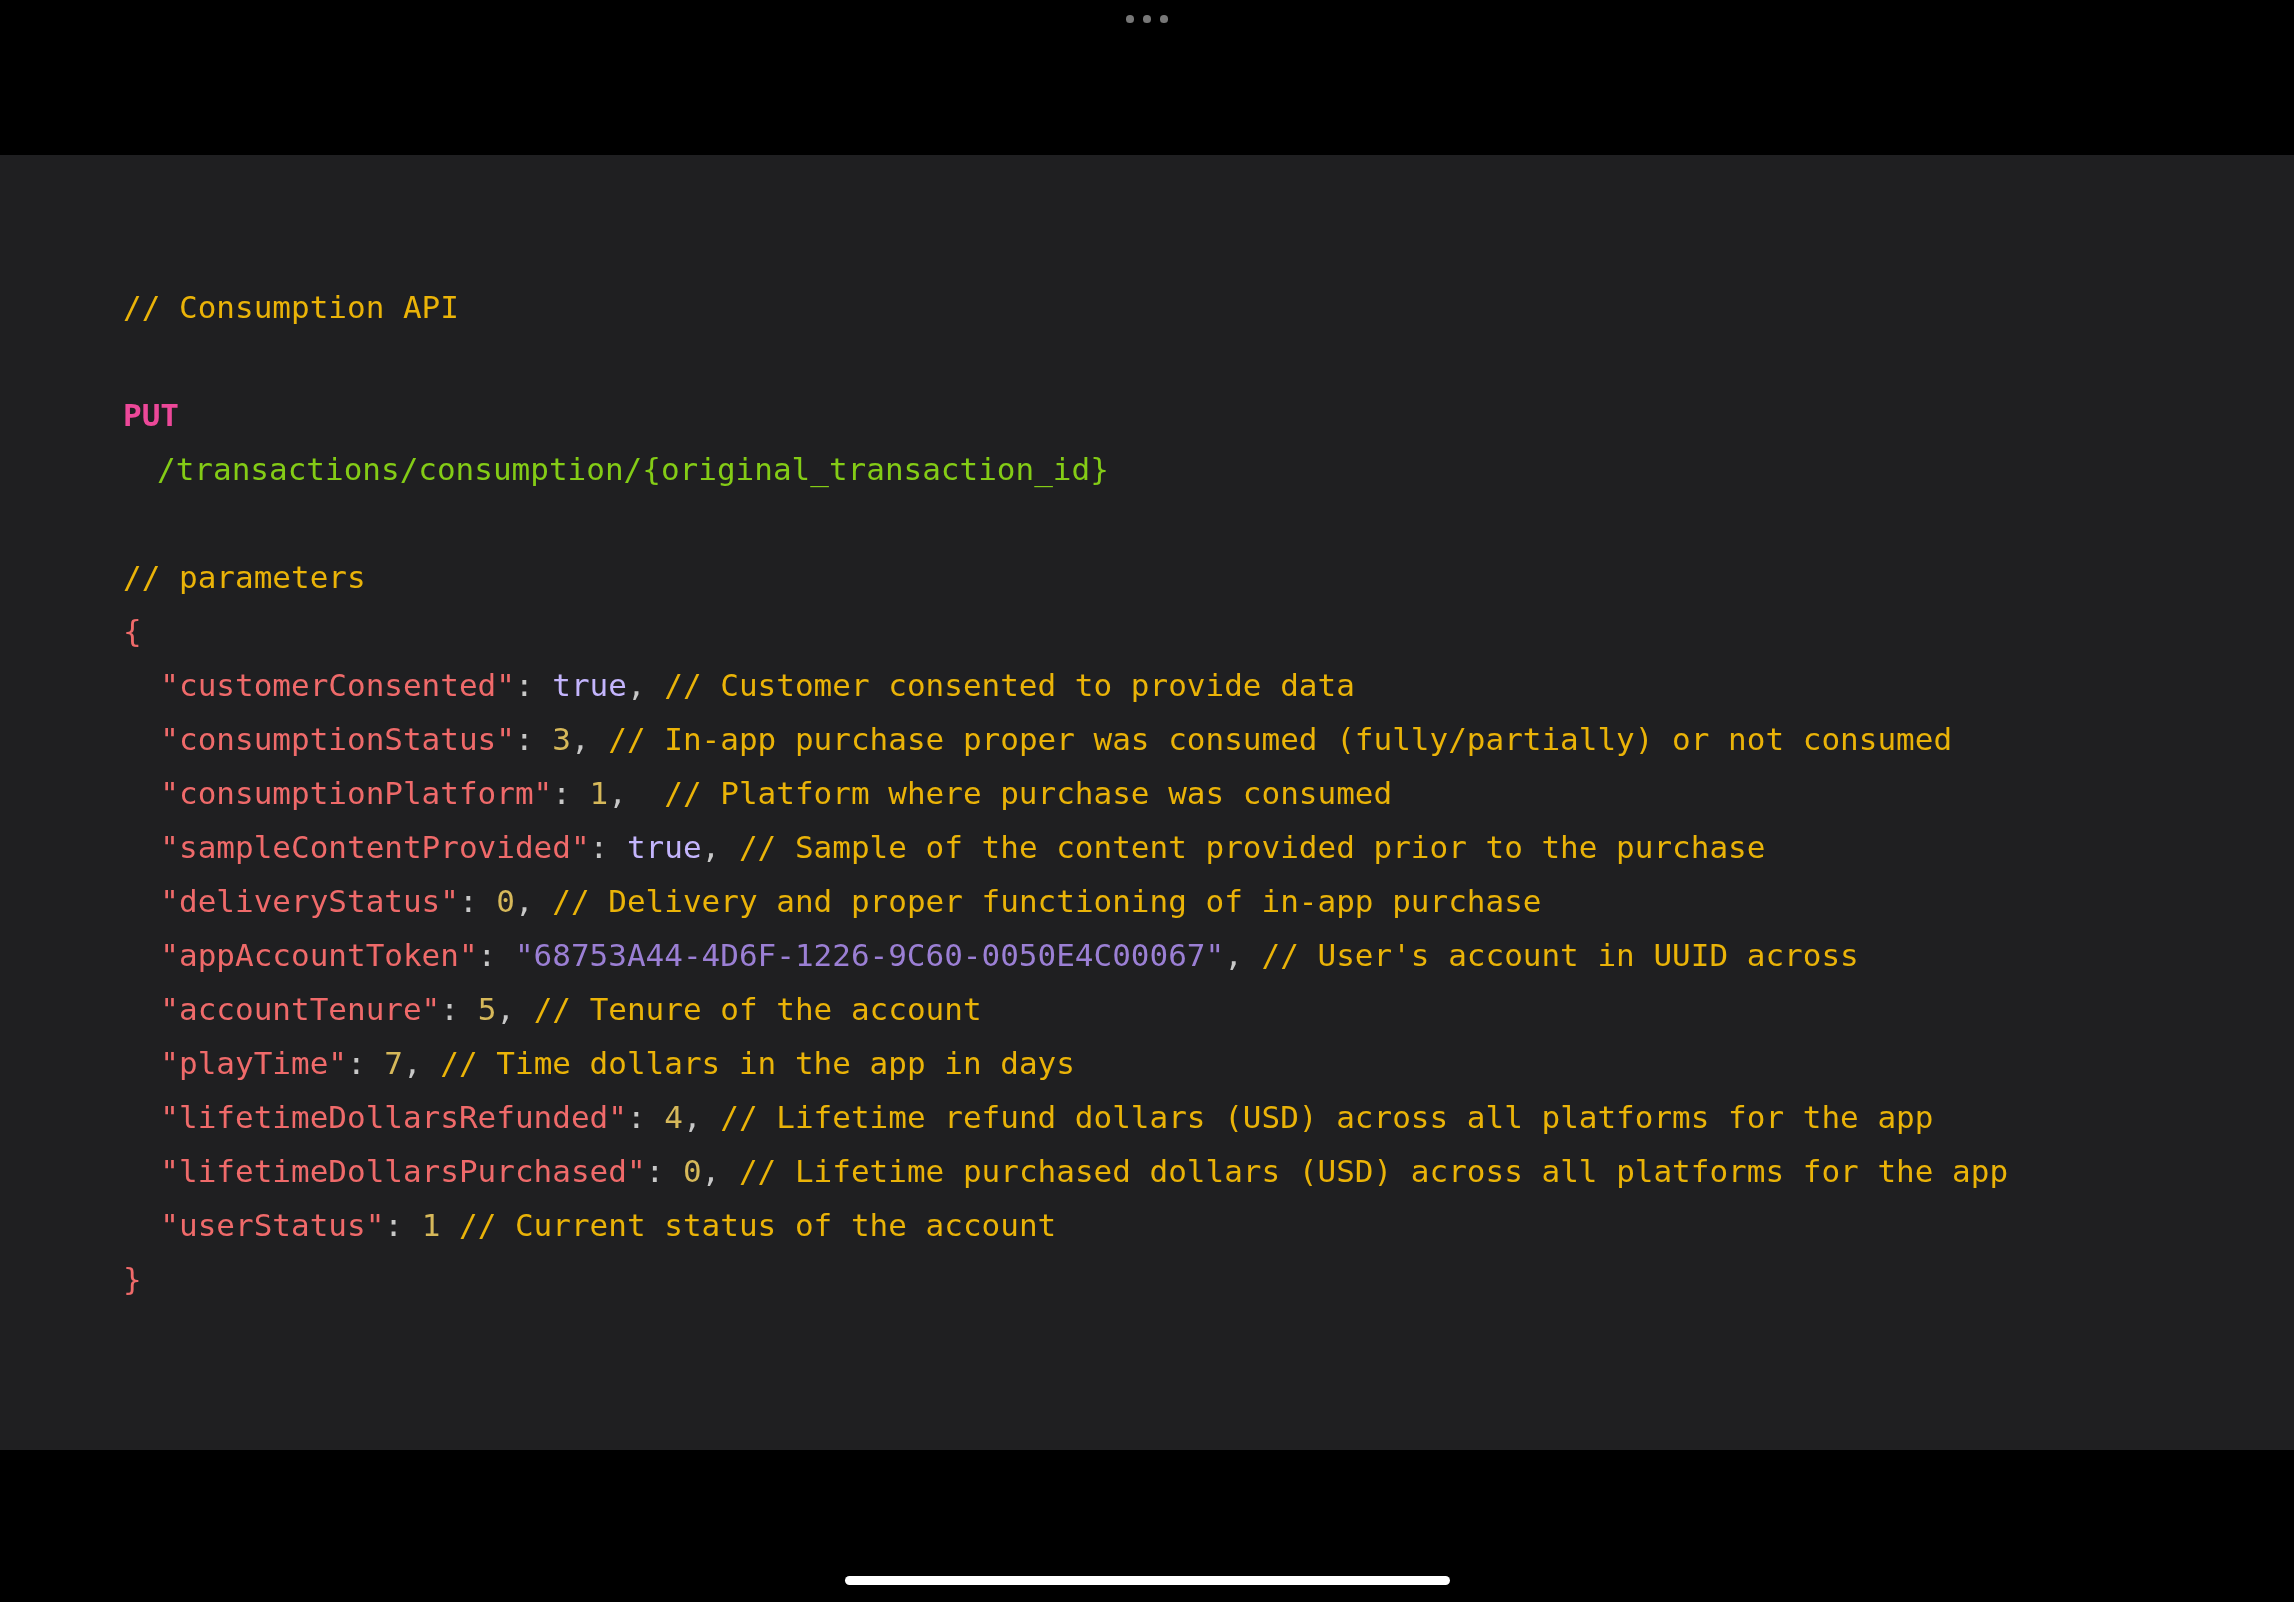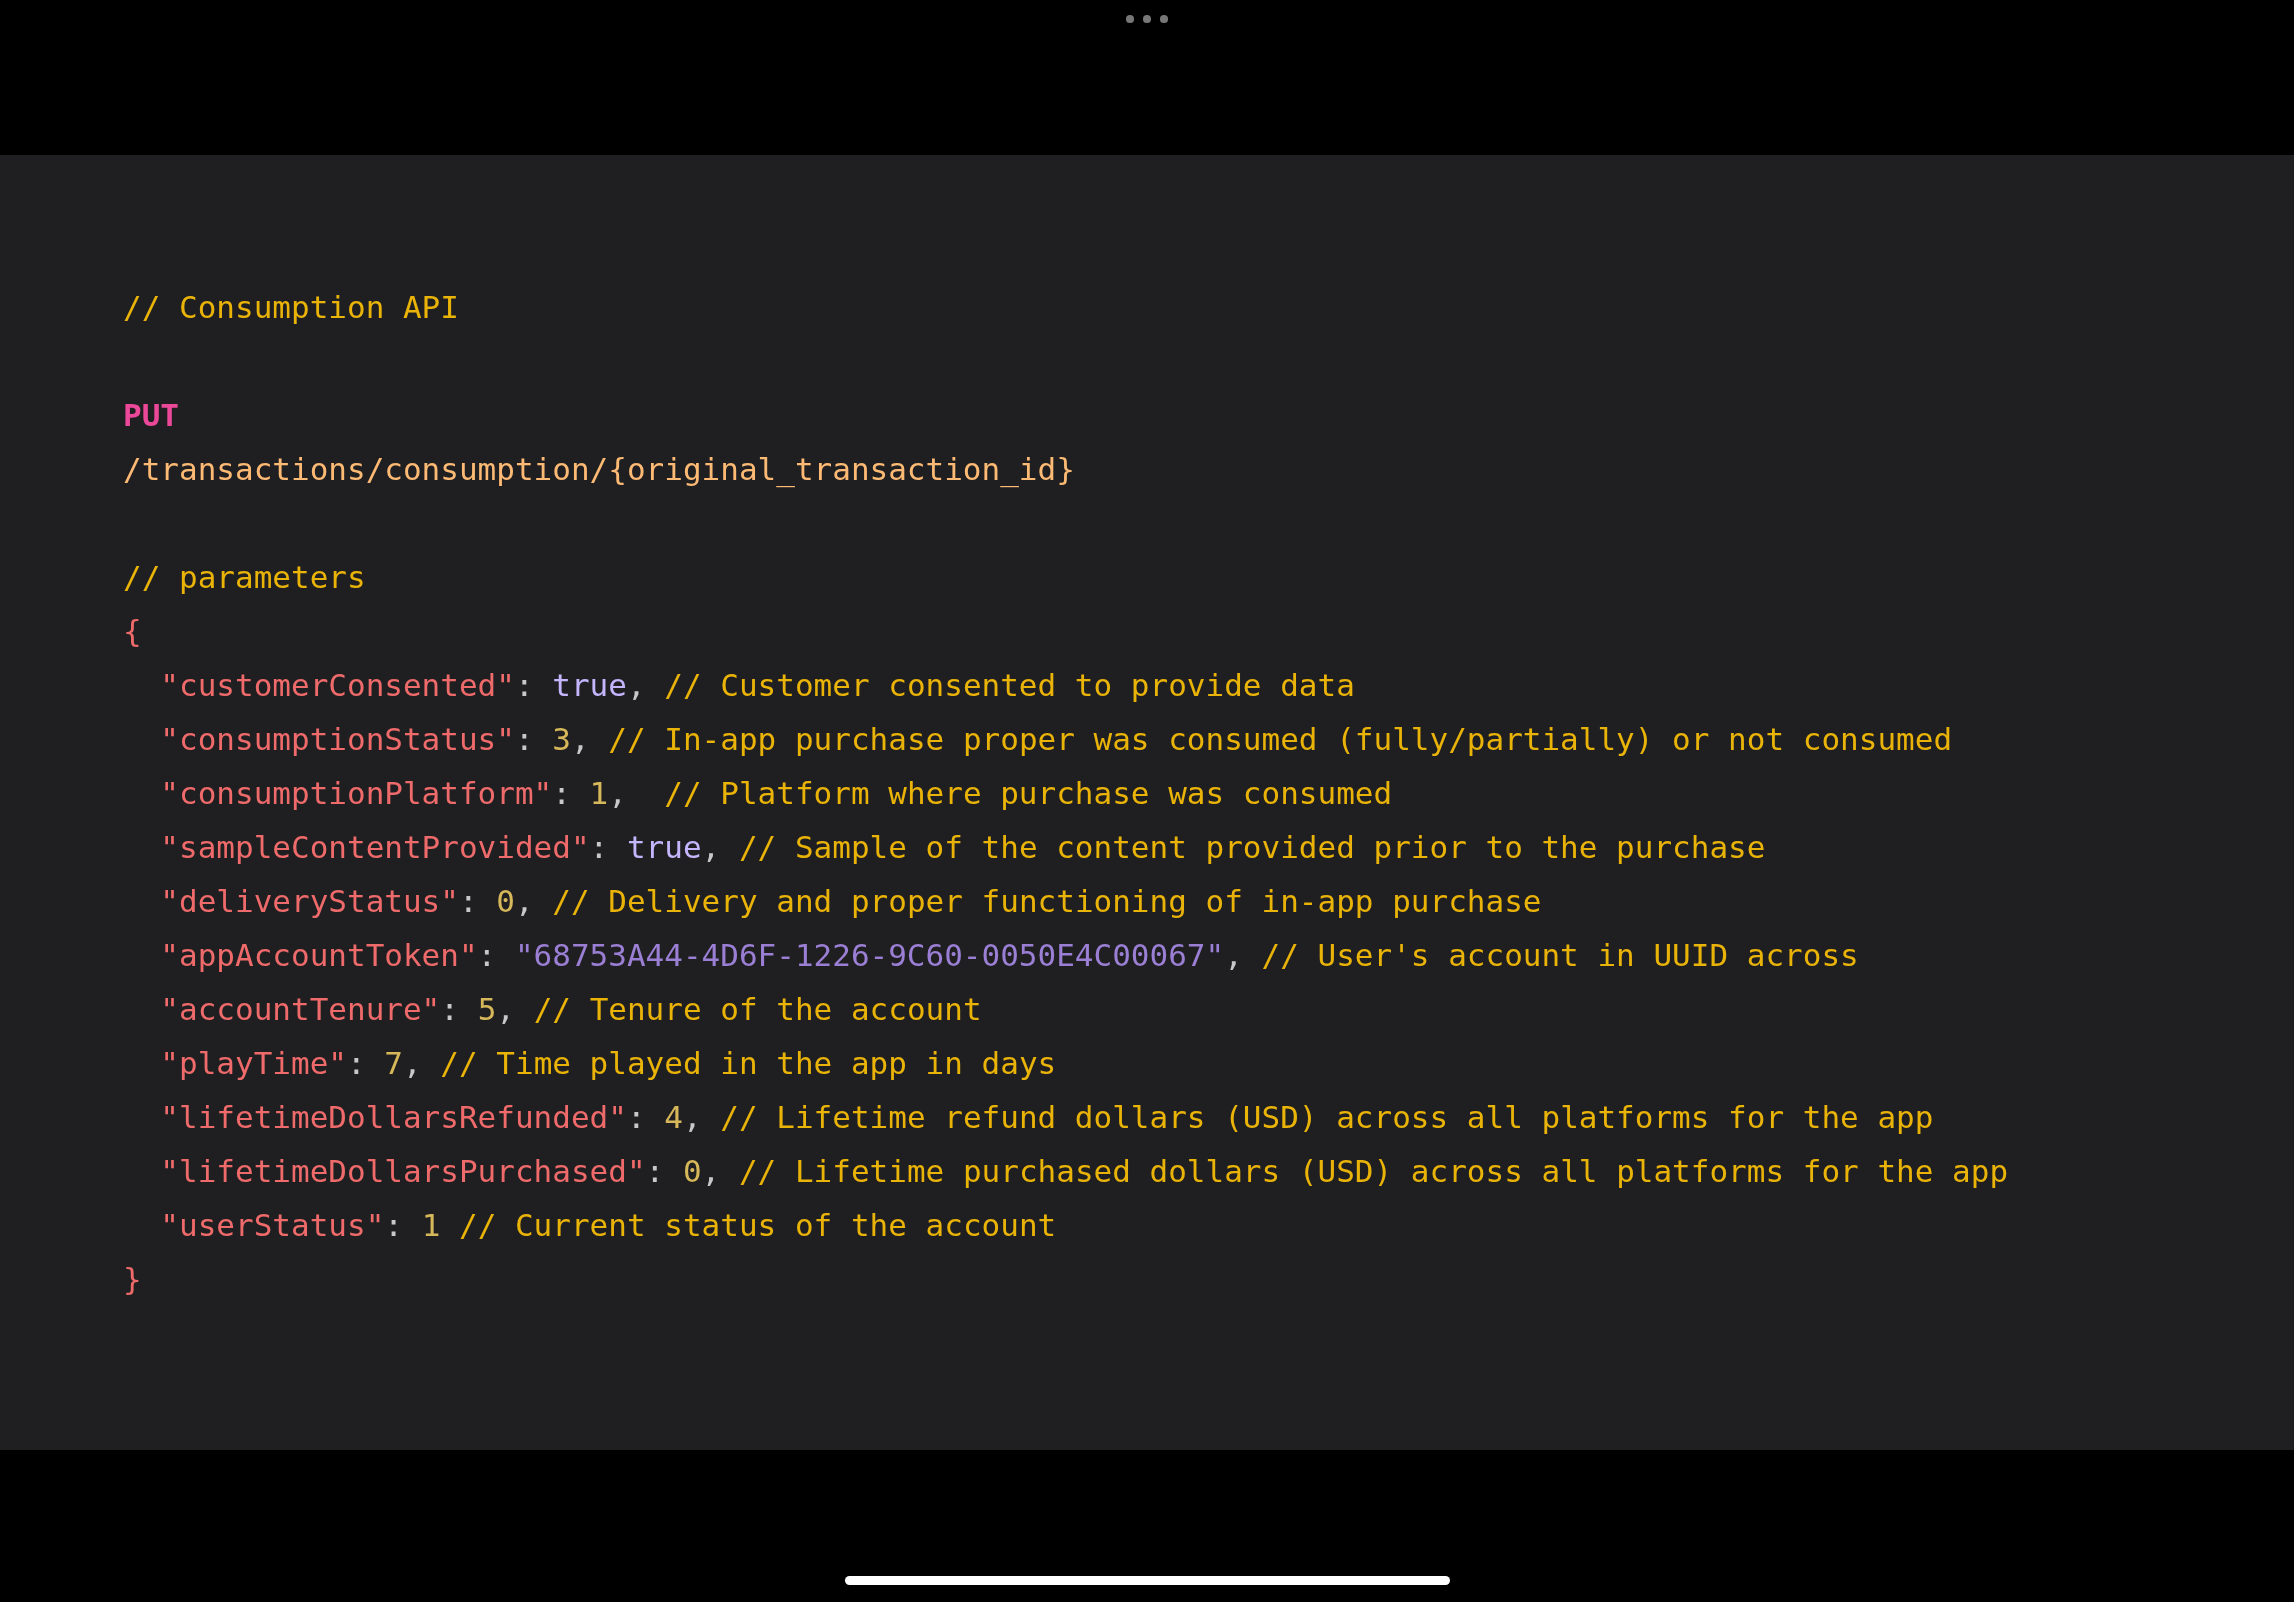--- a/index.html
+++ b/index.html
@@ -54,21 +54,21 @@
     }
     .home-indicator {
       width: 605px;
       height: 8.6px;
       border-radius: 4.8px;
       background: #fff;
     }
 
     .c-comment   { color: #eab308; }
     .c-method    { color: #ec4899; font-weight: 700; }
-    .c-path      { color: #fdba74; }
+    .c-path      { color: #84cc16; margin-left: 34px; }
     .c-brace     { color: #ef6a6a; }
     .c-key       { color: #ef6a6a; }
     .c-bool      { color: #c4b5fd; }
     .c-num       { color: #d6b85a; }
     .c-str       { color: #9b7fd4; }
     .c-punct     { color: #c8c8c8; }
 
     pre { white-space: pre; }
   </style>
 </head>
@@ -92,21 +92,21 @@
 
 <span class="c-comment">// parameters</span>
 <span class="c-brace">{</span>
 <span id="param-lines">  <span class="c-key">"customerConsented"</span><span class="c-punct">: </span><span class="c-bool">true</span><span class="c-punct">,</span> <span class="c-comment">// Customer consented to provide data</span>
   <span class="c-key">"consumptionStatus"</span><span class="c-punct">: </span><span class="c-num">3</span><span class="c-punct">,</span> <span class="c-comment">// In-app purchase proper was consumed (fully/partially) or not consumed</span>
   <span class="c-key">"consumptionPlatform"</span><span class="c-punct">: </span><span class="c-num">1</span><span class="c-punct">,</span>  <span class="c-comment">// Platform where purchase was consumed</span>
   <span class="c-key">"sampleContentProvided"</span><span class="c-punct">: </span><span class="c-bool">true</span><span class="c-punct">,</span> <span class="c-comment">// Sample of the content provided prior to the purchase</span>
   <span class="c-key">"deliveryStatus"</span><span class="c-punct">: </span><span class="c-num">0</span><span class="c-punct">,</span> <span class="c-comment">// Delivery and proper functioning of in-app purchase</span>
   <span class="c-key">"appAccountToken"</span><span class="c-punct">: </span><span class="c-str">"68753A44-4D6F-1226-9C60-0050E4C00067"</span><span class="c-punct">,</span> <span class="c-comment">// User's account in UUID across</span>
   <span class="c-key">"accountTenure"</span><span class="c-punct">: </span><span class="c-num">5</span><span class="c-punct">,</span> <span class="c-comment">// Tenure of the account</span>
-  <span class="c-key">"playTime"</span><span class="c-punct">: </span><span class="c-num">7</span><span class="c-punct">,</span> <span class="c-comment">// Time played in the app in days</span>
+  <span class="c-key">"playTime"</span><span class="c-punct">: </span><span class="c-num">7</span><span class="c-punct">,</span> <span class="c-comment">// Time dollars in the app in days</span>
   <span class="c-key">"lifetimeDollarsRefunded"</span><span class="c-punct">: </span><span class="c-num">4</span><span class="c-punct">,</span> <span class="c-comment">// Lifetime refund dollars (USD) across all platforms for the app</span>
   <span class="c-key">"lifetimeDollarsPurchased"</span><span class="c-punct">: </span><span class="c-num">0</span><span class="c-punct">,</span> <span class="c-comment">// Lifetime purchased dollars (USD) across all platforms for the app</span>
   <span class="c-key">"userStatus"</span><span class="c-punct">: </span><span class="c-num">1</span><span class="c-punct"></span> <span class="c-comment">// Current status of the account</span>
 </span><span class="c-brace">}</span></pre>
 </div>
 
 <div class="bottom-black">
   <div class="home-indicator"></div>
 </div>
 

